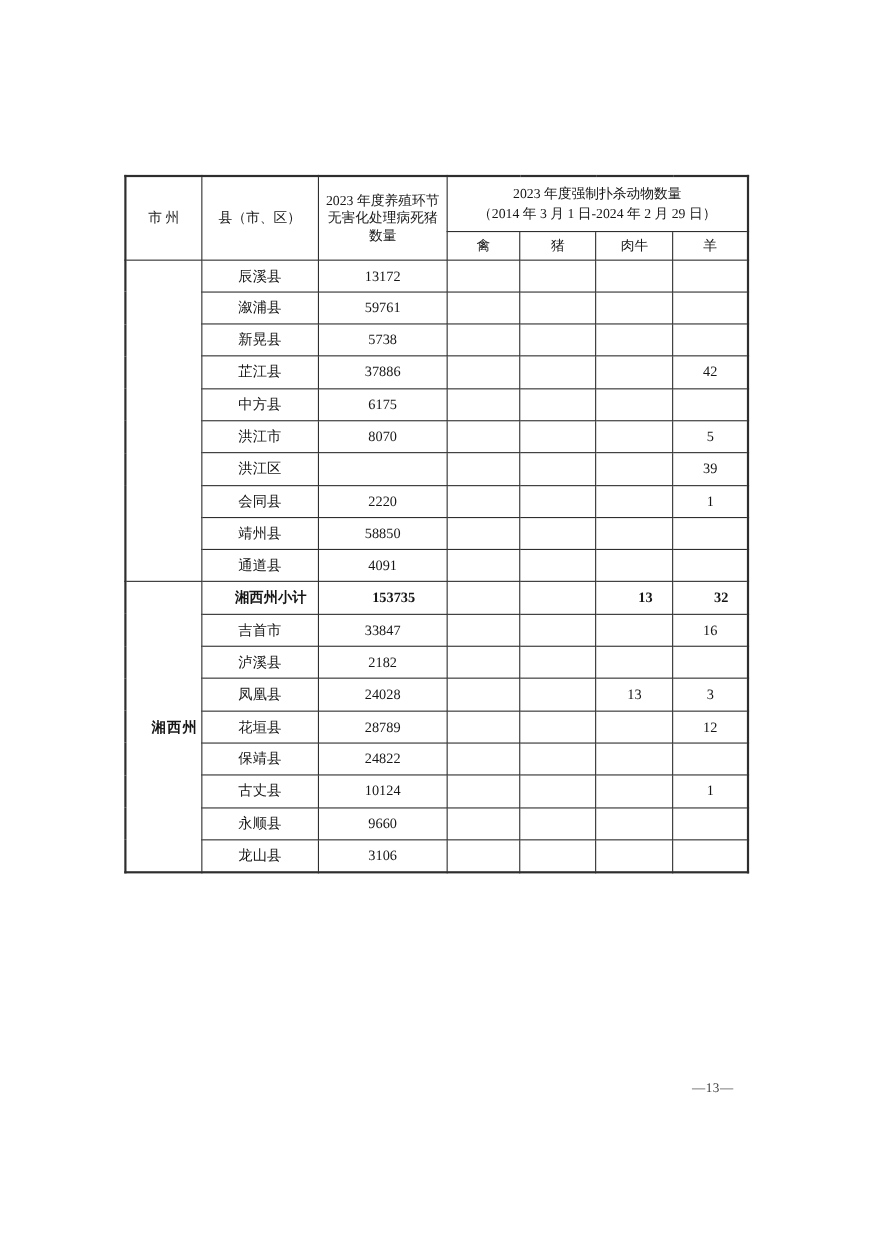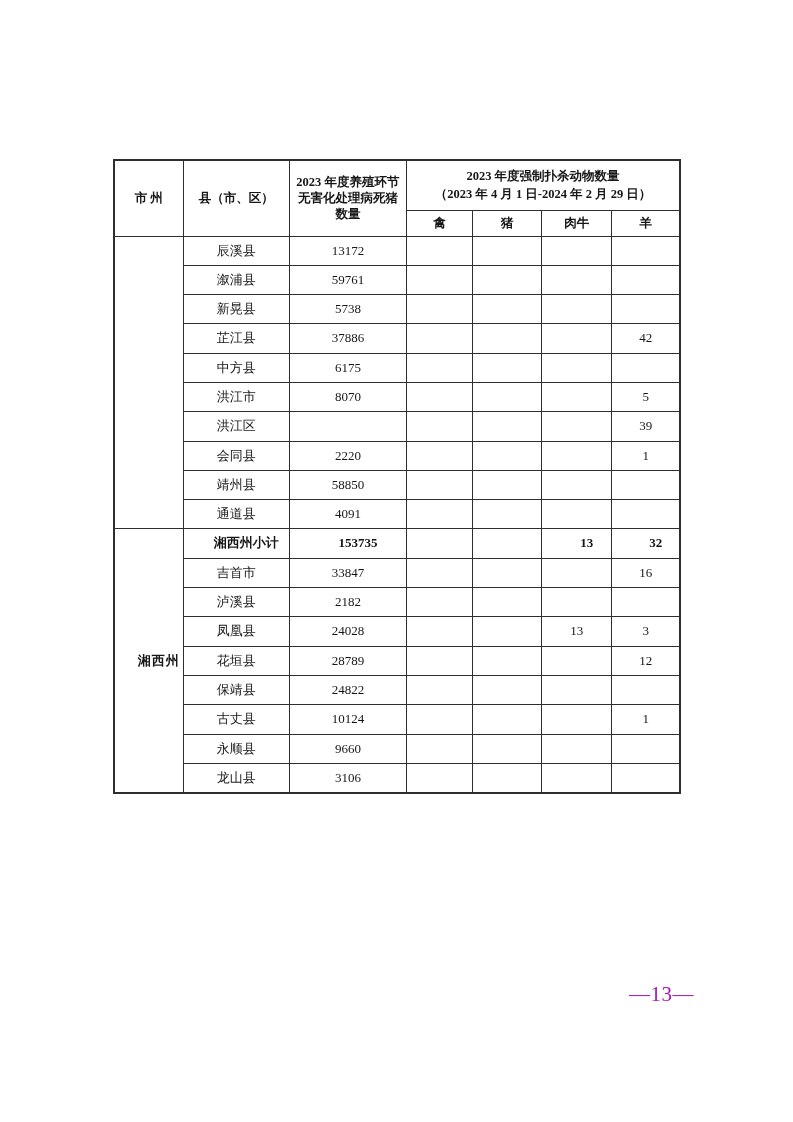--- a/index.html
+++ b/index.html
@@ -28,44 +28,44 @@
   table.doc-table th,
   table.doc-table td {
     border: 1px solid #2e2e2e;
     padding: 0 2px;
     text-align: center;
     vertical-align: middle;
     overflow: hidden;
   }
   th.hdr {
     font-size: 12.5px;
-    font-weight: bold;
+    font-weight: normal;
     line-height: 1.3;
   }
   tr.hdr-row1 { height: 50px; }
   tr.hdr-row2 { height: 26px; }
   th.cull-title-cell div { line-height: 1.45; }
   tbody td {
     height: 28.3px;
     font-size: 13px;
     line-height: 1.1;
   }
   td.city-cell {
     font-size: 13px;
     font-weight: bold;
     letter-spacing: 1px;
   }
   tr.bold-row td { font-weight: bold; padding-left: 22px; }
   .page-number {
     position: absolute;
     left: 629px;
     top: 982px;
-    font-size: 21px;
+    font-size: 12px;
     letter-spacing: 0.5px;
-    color: #a21caf;
+    color: #404040;
   }
 </style>
 </head>
 <body>
 
 <div class="page">
 
   <table class="doc-table">
     <colgroup>
       <col style="width:69px">
@@ -76,21 +76,21 @@
       <col style="width:70px">
       <col style="width:68px">
     </colgroup>
     <thead>
       <tr class="hdr-row1">
         <th class="hdr" rowspan="2">市 州</th>
         <th class="hdr" rowspan="2">县（市、区）</th>
         <th class="hdr" rowspan="2">2023 年度养殖环节无害化处理病死猪数量</th>
         <th class="hdr cull-title-cell" colspan="4">
           <div>2023 年度强制扑杀动物数量</div>
-          <div>（2023 年 4 月 1 日-2024 年 2 月 29 日）</div>
+          <div>（2014 年 3 月 1 日-2024 年 2 月 29 日）</div>
         </th>
       </tr>
       <tr class="hdr-row2">
         <th class="hdr">禽</th>
         <th class="hdr">猪</th>
         <th class="hdr">肉牛</th>
         <th class="hdr">羊</th>
       </tr>
     </thead>
     <tbody>

